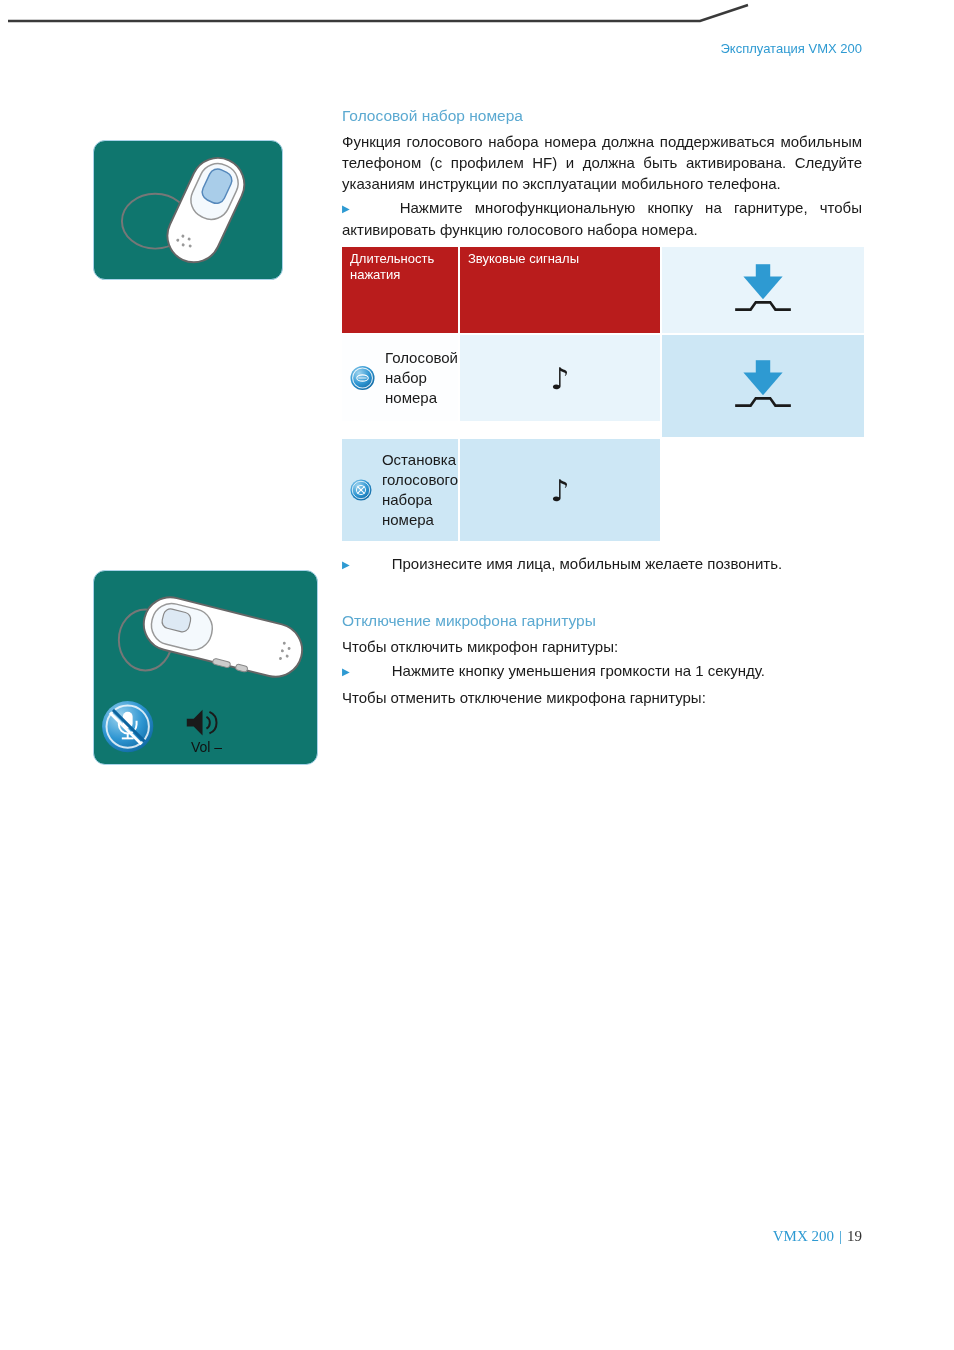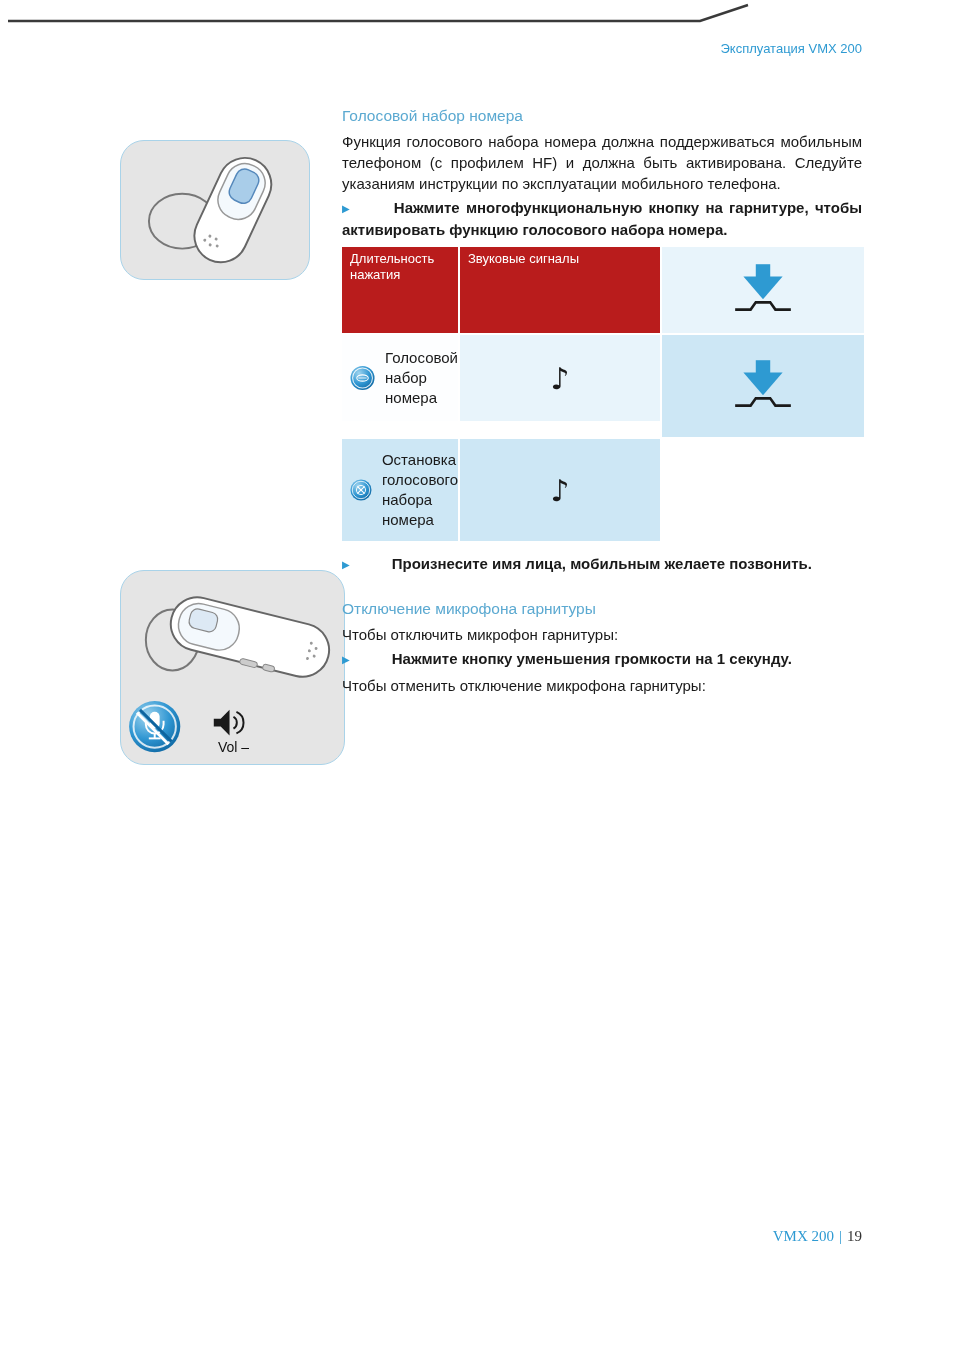--- a/index.html
+++ b/index.html
@@ -3,44 +3,44 @@
 <meta charset="utf-8">
 <style>
   *{box-sizing:border-box;}
   html,body{margin:0;padding:0;}
   body{
     width:954px;height:1350px;position:relative;background:#ffffff;
     font-family:"Liberation Sans",sans-serif;color:#1a1a1a;overflow:hidden;
   }
   .topline{position:absolute;top:0;left:0;}
   .header-label{position:absolute;top:41px;right:92px;font-size:13px;color:#2e9ad2;}
-  .illus{position:absolute;border:1.5px solid #a9d3e9;border-radius:24px;background:#e5e5e5;margin-left:27px;}
+  .illus{position:absolute;border:1.5px solid #a9d3e9;border-radius:12px;background:#0f766e;}
   .illus1{left:93px;top:140px;width:190px;height:140px;}
   .illus2{left:93px;top:570px;width:225px;height:195px;}
   .vol-label{position:absolute;left:97px;top:168px;font-size:14px;color:#111;}
   .main{position:absolute;left:342px;top:106px;width:520px;}
   .section-title{color:#5ba9d1;font-size:15.5px;font-weight:400;margin:0 0 5px 0;line-height:20px;}
   .body-text{font-size:15px;line-height:21px;text-align:justify;margin:0;}
-  .bullet{font-size:15px;line-height:21px;text-align:justify;margin:3px 0 0 0;font-weight:bold;}
+  .bullet{font-size:15px;line-height:21px;text-align:justify;margin:3px 0 0 0;}
   .tri{color:#2e9ad2;font-size:10px;font-family:"DejaVu Sans",sans-serif;vertical-align:1px;}
   .btab{display:inline-block;width:42px;}
   .vtable{display:grid;grid-template-columns:116px 200px 202px;gap:2px;margin-top:7px;}
   .th{background:#b91c1c;color:#fff;font-size:13px;line-height:16px;padding:4px 8px;min-height:36px;}
   .cell{display:flex;align-items:center;justify-content:center;}
   .r1{height:86px;}
   .r2{height:102px;}
   .bg-l{background:#e8f4fb;}
   .bg-w{background:#fdfeff;}
   .bg-m{background:#cde7f5;}
   .action-cell{justify-content:flex-start;padding-left:8px;}
   .action-text{width:122px;margin-left:10px;font-size:15px;line-height:20px;text-align:left;}
   .note{font-family:"DejaVu Sans",sans-serif;font-size:30px;color:#1a1a1a;}
   .after-table{margin-top:12px;}
   .mt6{margin-top:5px;}
-  .sec2{margin-top:24px;}
+  .sec2{margin-top:36px;}
   .footer{position:absolute;top:1228px;right:92px;font-size:15px;font-family:Liberation Serif, serif;}
   .footer .model{color:#2e9ad2;}
   .footer .sep{color:#2e9ad2;margin:0 5px;}
   .footer .pnum{color:#333;}
 </style>
 </head>
 <body>
 
 <svg class="topline" width="954" height="32">
   <polyline points="8,21 700,21 748,5" fill="none" stroke="#3a3a3a" stroke-width="2.5"></polyline>

